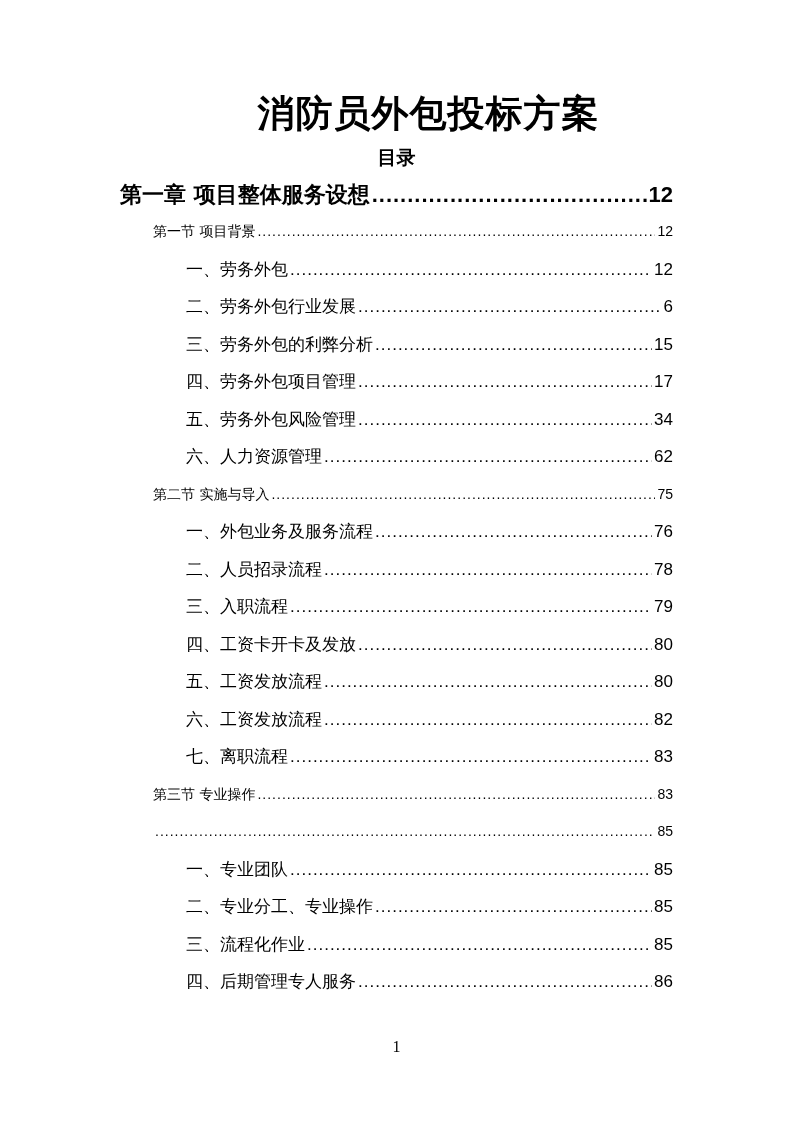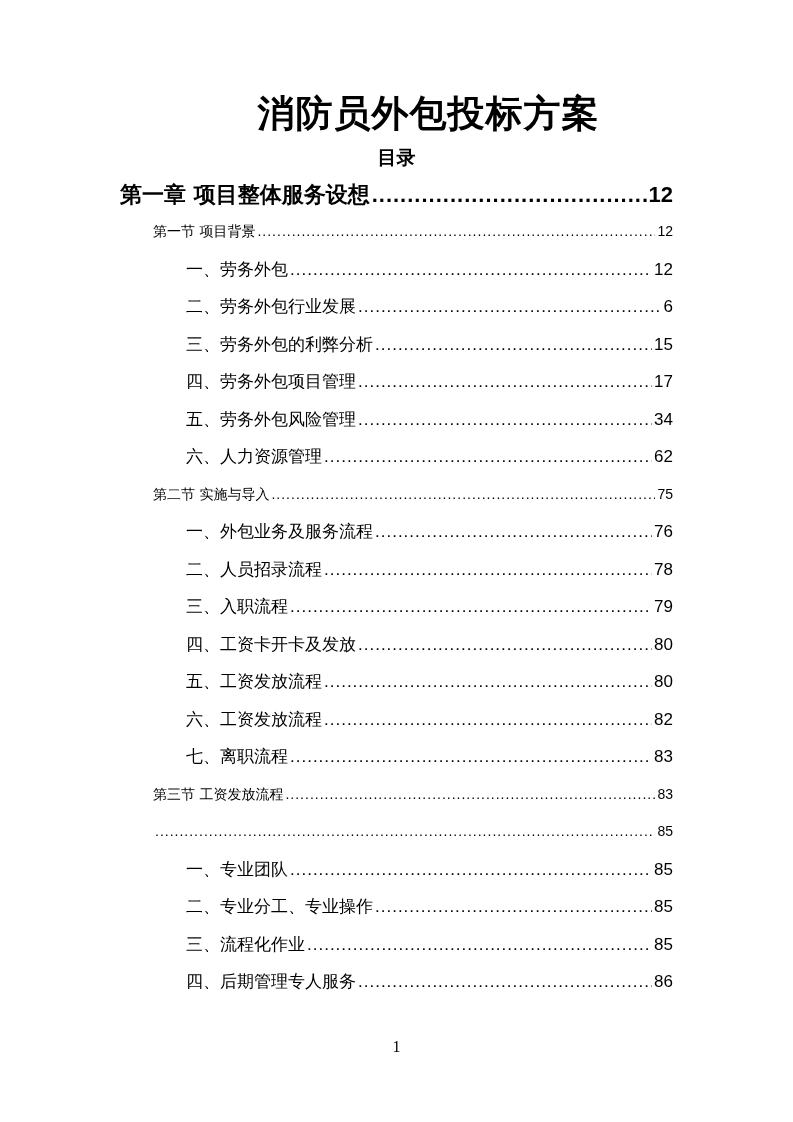--- a/index.html
+++ b/index.html
@@ -98,21 +98,21 @@
       <span class="label">六、工资发放流程</span>
       <span class="leader"></span>
       <span class="page">82</span>
     </div>
   <div class="row l3" style="top:562px">
       <span class="label">七、离职流程</span>
       <span class="leader"></span>
       <span class="page">83</span>
     </div>
   <div class="row l2" style="top:599.5px">
-      <span class="label">第三节  工资发放流程</span>
+      <span class="label">第三节  专业操作</span>
       <span class="leader"></span>
       <span class="page">83</span>
     </div>
   <div class="row l2" style="top:637px">
       <span class="leader"></span>
       <span class="page">85</span>
     </div>
   <div class="row l3" style="top:674.5px">
       <span class="label">一、专业团队</span>
       <span class="leader"></span>

